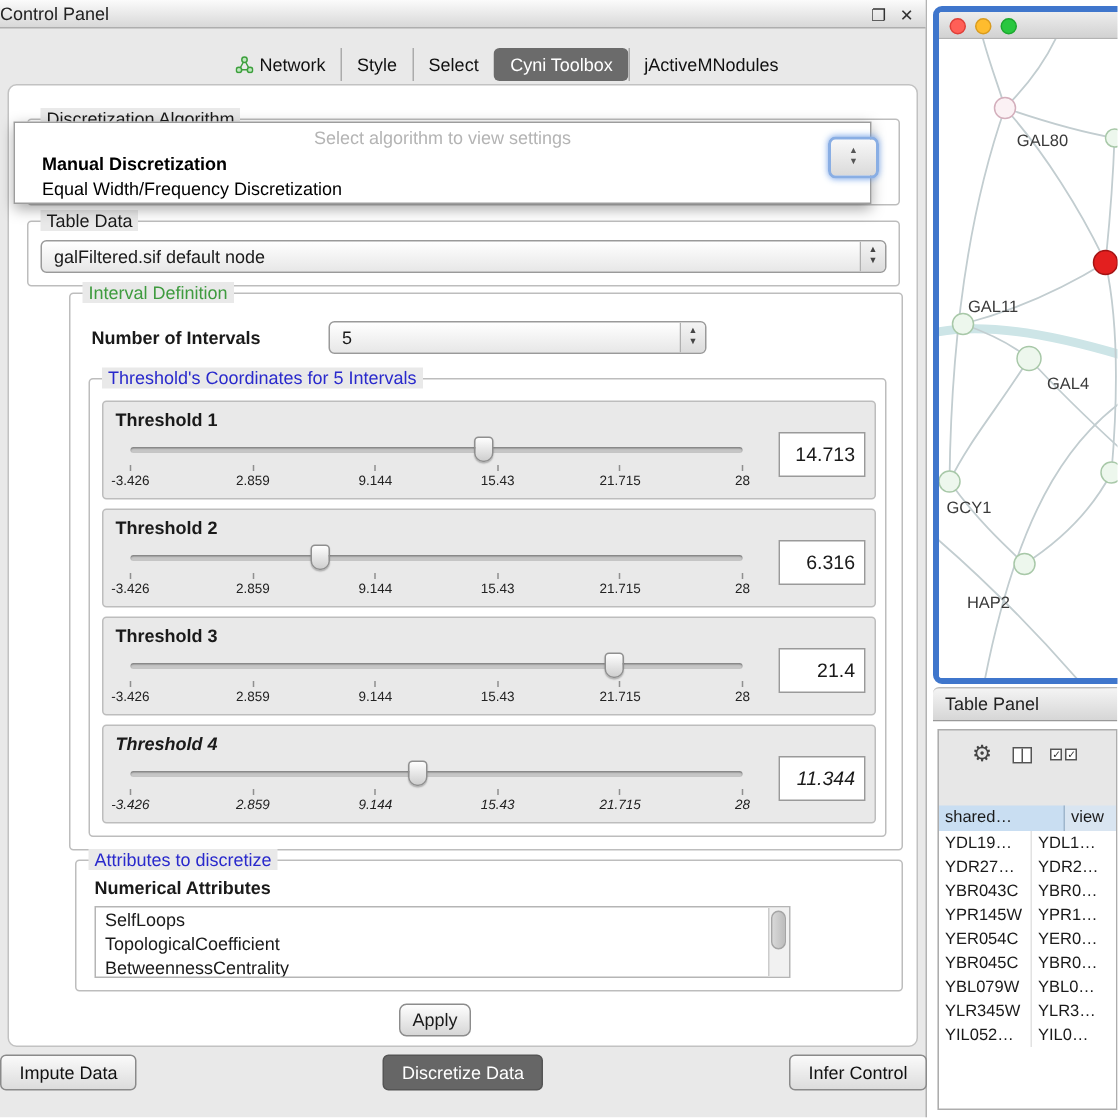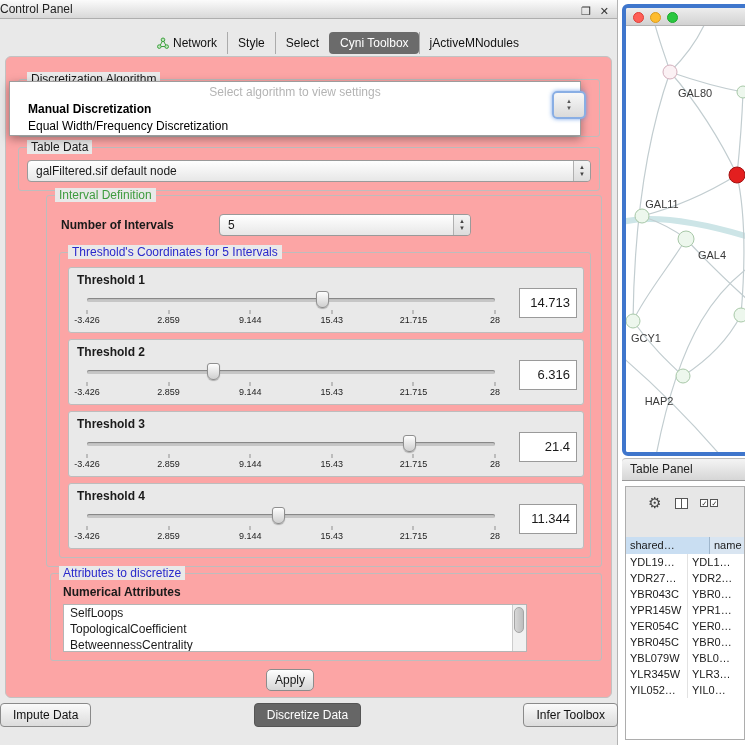--- a/index.html
+++ b/index.html
@@ -17,21 +17,21 @@
 
   
   .tab-strip { position:absolute; top:32px; left:0; width:676px; display:flex; justify-content:center; align-items:center; }
   .tab { padding:4px 10px; color:#111; display:flex; align-items:center; gap:4px; border-left:1px solid #ababab; }
   .tab:first-child { border-left:none; }
   .tab.active { background:#6b6b6b; color:#fff; border-radius:4px; border-left-color:transparent; }
   .tab svg { display:block; }
 
   
   .panel-body { position:absolute; left:5px; top:56px; width:607px; height:642px;
-    border:1px solid #c2c2c2; border-radius:6px; background:#fca5a5; }
+    border:1px solid #c2c2c2; border-radius:6px; background:#ffffff; }
 
   .group { position:absolute; border:1px solid #bdbdbd; border-radius:3px; }
   .group-legend { position:absolute; top:-8px; left:8px; background:#e9e9e9; padding:0 4px; white-space:nowrap; }
   .legend-green { color:#3f9b3f; }
   .legend-blue { color:#2929cc; }
 
   
   .combo { position:relative; height:22px; background:linear-gradient(#ffffff,#e7e7e7);
     border:1px solid #9a9a9a; border-radius:4px; line-height:20px; padding-left:8px;
     overflow:hidden; white-space:nowrap; }
@@ -252,21 +252,21 @@
                   <div class="slider-tick" style="left: 60%;"></div>
                   <div class="slider-tick-label" style="left: 60%;">15.43</div>
                   <div class="slider-tick" style="left: 80%;"></div>
                   <div class="slider-tick-label" style="left: 80%;">21.715</div>
                   <div class="slider-tick" style="left: 100%;"></div>
                   <div class="slider-tick-label" style="left: 100%;">28</div>
                   <div class="slider-thumb" style="left: calc(78.9983% - 6.5px);"></div>
                 </div>
                 <div class="threshold-value">21.4</div>
               </div>
-              <div class="threshold-box" style="top: 230px;">
+              <div class="threshold-box" style="top: 230px; font-style: italic;">
                 <div class="threshold-label">Threshold 4</div>
                 <div class="slider">
                   <div class="slider-track"></div>
                   <div class="slider-tick" style="left: 0%;"></div>
                   <div class="slider-tick-label" style="left: 0%;">-3.426</div>
                   <div class="slider-tick" style="left: 20%;"></div>
                   <div class="slider-tick-label" style="left: 20%;">2.859</div>
                   <div class="slider-tick" style="left: 40%;"></div>
                   <div class="slider-tick-label" style="left: 40%;">9.144</div>
                   <div class="slider-tick" style="left: 60%;"></div>
@@ -297,21 +297,21 @@
           </div>
         </div>
       </div>
 
       <div class="apply-btn">Apply</div>
     </div>
 
     <div class="bottom-tabs">
         <div class="bottom-tab">Impute Data</div>
         <div class="bottom-tab active">Discretize Data</div>
-        <div class="bottom-tab">Infer Toolbox</div>
+        <div class="bottom-tab">Infer Control</div>
       </div>
   </div>
 
   <div class="network-window">
     <div class="nw-titlebar">
       <span class="traffic red"></span>
       <span class="traffic yellow"></span>
       <span class="traffic green"></span>
     </div>
     <div class="nw-canvas">
@@ -363,21 +363,21 @@
     <div class="tw-toolbar">
       <span class="gear">⚙</span>
       <span class="cols-icon"></span>
       <span class="mini-checks">
         <span class="mini-check">✓</span>
         <span class="mini-check">✓</span>
       </span>
     </div>
     <div class="tw-header">
       <div class="tw-hcell c1">shared…</div>
-      <div class="tw-hcell c2">name</div>
+      <div class="tw-hcell c2">view</div>
     </div>
     <div class="tw-rows" id="table-rows">
         <div class="tw-row">
           <div class="tw-cell c1">YDL19…</div>
           <div class="tw-cell c2">YDL1…</div>
         </div>
         <div class="tw-row">
           <div class="tw-cell c1">YDR27…</div>
           <div class="tw-cell c2">YDR2…</div>
         </div>

